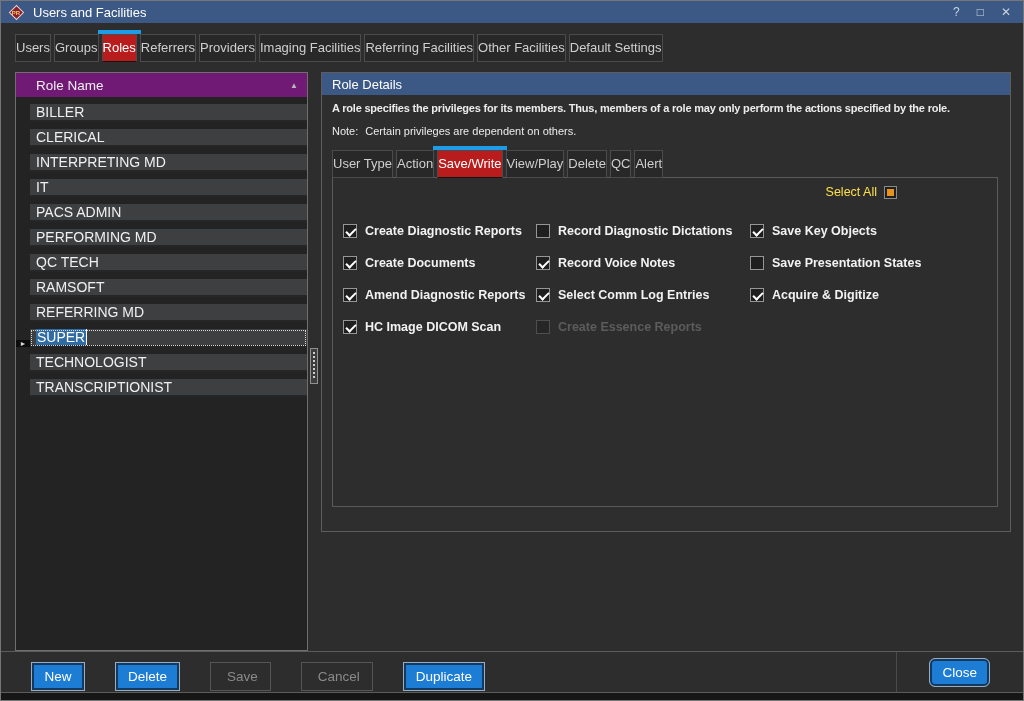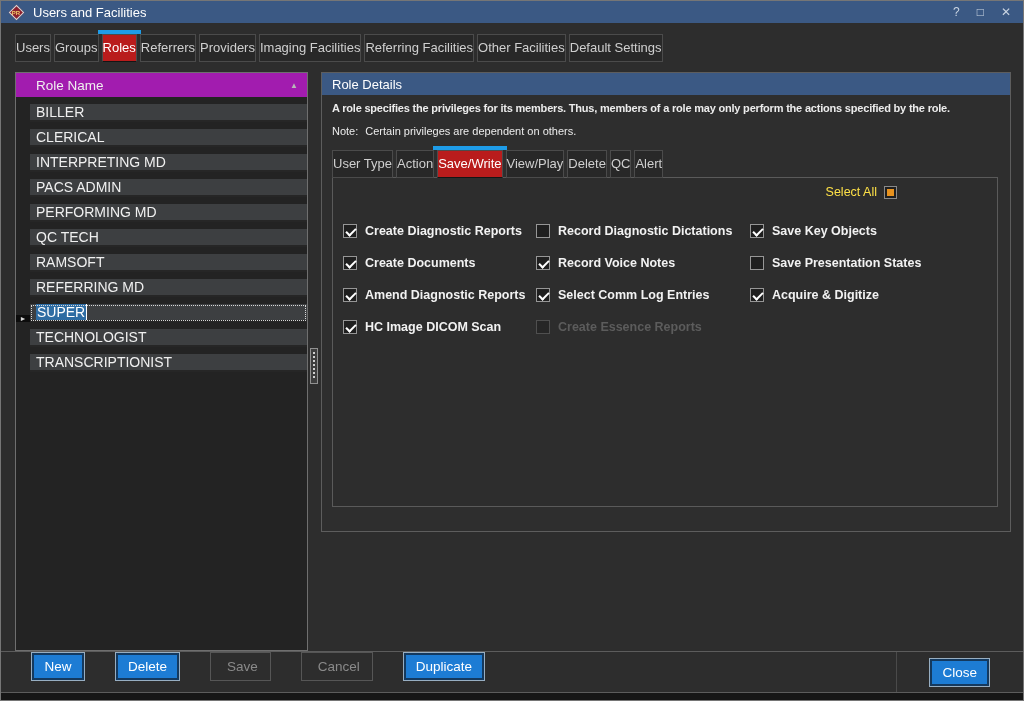--- a/index.html
+++ b/index.html
@@ -16,21 +16,21 @@
 
   
   .tabstrip { position:absolute; display:flex; gap:3px; align-items:flex-end; }
   #main-tabs { left:14px; top:28px; height:33px; }
   .tab { position:relative; height:28px; line-height:26px; padding:0 0; background:#282828; border:1px solid #4b4b4b; color:#cfcfcf; font-size:13px; cursor:default; white-space:nowrap; }
   .tab.active { background:#b91c1c; color:#ffffff; border-bottom-color:#151515; }
   .tab.active::before { content:''; position:absolute; left:-5px; right:-5px; top:-5px; height:4px; background:#1e9ce8; }
 
   
   .role-list { position:absolute; left:14px; top:71px; width:293px; height:579px; border:1px solid #6f6f6f; background:#232323; display:flex; flex-direction:column; }
-  .list-header { height:24px; background:#a21caf; display:flex; align-items:center; color:#efefef; font-size:13.5px; flex:none; }
+  .list-header { height:24px; background:#701a75; display:flex; align-items:center; color:#efefef; font-size:13.5px; flex:none; }
   .hdr-label { margin-left:20px; }
   .sort { margin-left:auto; margin-right:9px; font-size:8px; color:#b8b8b8; }
   .row { display:flex; height:25px; flex:none;align-items:flex-end; }
   .gutter { width:14px; background:#0c0c0c; flex:none; display:flex; align-items:center; justify-content:center; }
   .arrow { color:#d8d8d8; font-size:7px; line-height:1; }
   .cell { flex:1; background:#3d3f41; border-bottom:2px solid #262626; color:#f0f0f0; font-size:14px; display:flex; align-items:center; padding-left:6px; overflow:hidden; white-space:nowrap; }
   .row.selected .cell { outline:1px dotted #d8d8d8; outline-offset:-2px; }
   .sel-text { background:#2e6ca3; color:#fff; padding:0 1px; }
   .caret { width:1px; height:16px; background:#ffffff; flex:none; }
 
@@ -59,24 +59,24 @@
   .priv { height:32px; display:flex; align-items:center; gap:8px; }
   .cb { position:relative; width:14px; height:14px; border:1px solid #969696; background:#1f1f1f; flex:none; }
   .cb.checked::after { content:''; position:absolute; left:2px; top:3px; width:8px; height:4px;
     border-left:2px solid #ffffff; border-bottom:2px solid #ffffff; transform:rotate(-45deg); }
   .priv .label { color:#f2f2f2; font-size:12.5px; font-weight:bold; white-space:nowrap; }
   .priv.disabled .cb { border-color:#4f4f4f; background:#262626; }
   .priv.disabled .label { color:#5c5c5c; }
 
   
   .footer { position:absolute; left:0; right:0; top:650px; height:42px; border-top:1px solid #5c5c5c; border-bottom:1px solid #5c5c5c; background:#2d2d2d; }
-  #footer-left { position:absolute; left:30px; top:0; display:flex; gap:30px; }
+  #footer-left { position:absolute; left:30px; top:10px; display:flex; gap:30px; }
   .btn { min-width:54px; height:29px; padding:0 12px; background:#1d7cd4; border:1px solid #97aec2; box-shadow:inset 0 0 0 2px #14395e; color:#ffffff; font-size:13.5px; font-family:inherit; cursor:default; }
   .btn.disabled { background:#2d2d2d; border:1px solid #565656; box-shadow:none; color:#8a8a8a;padding-left:16px; }
-  .close-btn { position:absolute; right:33px; top:6px; }
+  .close-btn { position:absolute; right:33px; top:6px;border-radius:6px; }
   .footer-divider { position:absolute; left:895px; top:0; bottom:0; width:1px; background:#4a4a4a; }
   .bottom-strip { position:absolute; left:0; right:0; top:692px; bottom:0; background:#161616; }
 </style>
 </head>
 <body>
 
 <div class="window">
 
   <div class="titlebar">
     <div class="app-icon">
@@ -115,20 +115,24 @@
         <div class="row">
           <div class="gutter"></div>
           <div class="cell">CLERICAL</div>
         </div>
         <div class="row">
           <div class="gutter"></div>
           <div class="cell">INTERPRETING MD</div>
         </div>
         <div class="row">
           <div class="gutter"></div>
+          <div class="cell">IT</div>
+        </div>
+        <div class="row">
+          <div class="gutter"></div>
           <div class="cell">PACS ADMIN</div>
         </div>
         <div class="row">
           <div class="gutter"></div>
           <div class="cell">PERFORMING MD</div>
         </div>
         <div class="row">
           <div class="gutter"></div>
           <div class="cell">QC TECH</div>
         </div>

